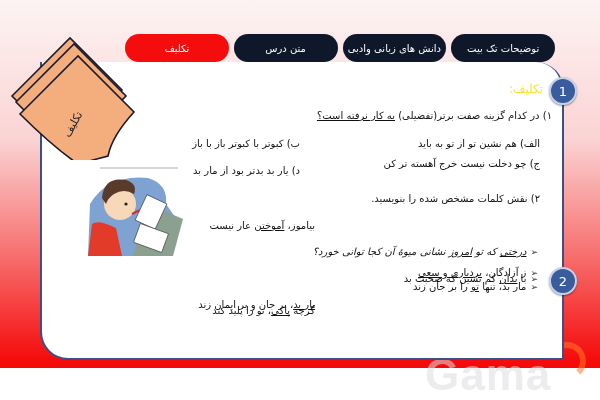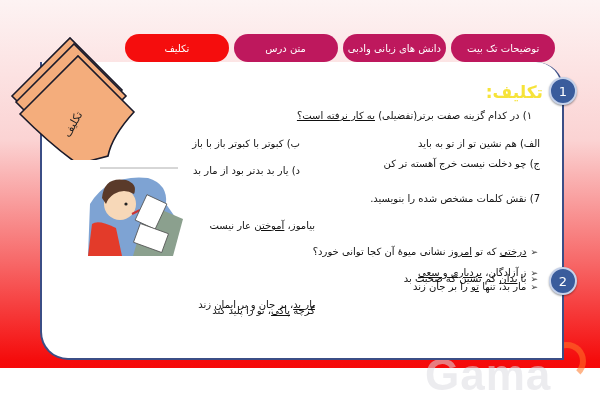--- a/index.html
+++ b/index.html
@@ -3,33 +3,33 @@
 <meta charset="utf-8">
 <style>
   html,body{margin:0;padding:0;}
   body{width:600px;height:400px;overflow:hidden;position:relative;
     font-family:"DejaVu Sans",sans-serif;
     background:linear-gradient(180deg,#fdf3f3 0%,#fbd3d3 35%,#f76a6a 65%,#f50c0c 90%,#f80000 100%);}
   .bottom-strip{position:absolute;left:0;right:0;top:368px;bottom:0;background:#ffffff;}
   .watermark{position:absolute;left:425px;top:350px;font-size:44px;font-weight:bold;color:rgba(220,220,225,0.55);letter-spacing:1px;font-family:"Liberation Sans",sans-serif;}
   .watermark-dot{position:absolute;left:548px;top:342px;width:26px;height:26px;border-radius:50%;border:6px solid rgba(255,120,40,0.55);border-left-color:transparent;border-bottom-color:transparent;}
   .tabs{position:absolute;top:34px;left:125px;width:430px;height:28px;display:flex;gap:5px;direction:rtl;}
-  .tab{flex:1;height:28px;border-radius:15px;background:#be185d;color:#fff;font-size:10px;
+  .tab{flex:1;height:28px;border-radius:15px;background:#0f172a;color:#fff;font-size:10px;
     display:flex;align-items:center;justify-content:center;white-space:nowrap;cursor:pointer;}
   .tab.active{background:#f50d0d;}
   .card{position:absolute;left:40px;top:62px;width:520px;height:296px;background:#fff;
     border:2px solid #3b4e86;border-radius:0 28px 0 28px;border-top:none;}
   .card::before{content:"";position:absolute;left:-2px;right:-2px;top:0;height:2px;background:transparent;}
   .folder{position:absolute;left:6px;top:30px;width:130px;height:130px;}
   .circle{position:absolute;width:24px;height:24px;border-radius:50%;background:#3a5c9c;
     border:2px solid #c6d2ea;color:#fff;font-size:13px;display:flex;align-items:center;justify-content:center;
     box-shadow:0 1px 2px rgba(0,0,0,0.4);}
   .c1{left:549px;top:77px;}
   .c2{left:549px;top:267px;}
-  .heading{position:absolute;right:57px;top:82px;color:#f6e33a;font-size:17px;font-weight:bold;direction:rtl;}
+  .heading{position:absolute;right:57px;top:82px;color:#f6e33a;font-size:12px;font-weight:normal;direction:rtl;}
   .line{position:absolute;direction:rtl;font-size:10px;color:#111;white-space:nowrap;}
   .u{text-decoration:underline;}
   .bullet{color:#333;font-size:9px;margin-left:4px;}
   .illustration{position:absolute;left:88px;top:164px;width:100px;height:92px;}
 </style>
 </head>
 <body>
 
 <div class="bottom-strip"></div>
 <div class="watermark">Gama</div>
@@ -51,39 +51,39 @@
     <path d="M8 78 L66 20 L122 76 Q100 100 96 120 L66 128 Q40 110 8 78 Z" transform="translate(6,6)"></path>
   </g>
   <text x="70" y="96" font-size="11" fill="#222" text-anchor="middle" transform="rotate(-60 70 96)" font-family="DejaVu Sans, sans-serif">تکلیف</text>
 </svg>
 
 <div class="circle c1">1</div>
 <div class="circle c2">2</div>
 
 <div class="heading">تکلیف:</div>
 
-<div class="line" style="right:68px;top:110px;margin-left:43px;">
+<div class="line" style="right:48px;top:110px;margin-left:43px;">
   <span>۱) در کدام گزینه صفت برتر(تفضیلی) </span><span class="u">به کار نرفته است؟</span>
 </div>
 
 <div class="line" style="right:60px;top:138px;">الف) هم نشین تو از تو به باید</div>
 <div class="line" style="right:300px;top:138px;">ب) کبوتر با کبوتر باز با باز</div>
 <div class="line" style="right:60px;top:158px;">ج) چو دخلت نیست خرج آهسته تر کن</div>
 <div class="line" style="right:300px;top:165px;">د) یار بد بدتر بود از مار بد</div>
 
-<div class="line" style="right:60px;top:193px;">7) نقش کلمات مشخص شده را بنویسید.</div>
+<div class="line" style="right:60px;top:193px;">۲) نقش کلمات مشخص شده را بنویسید.</div>
 
 <div class="line" style="right:62px;top:220px;margin-top:47px;">
   <span class="bullet">➢</span><span>ز آزادگان، </span><span class="u">بردباری و سعی</span>
 </div>
 <div class="line" style="right:285px;top:220px;">
   <span>بیاموز، </span><span class="u">آموختن</span><span> عار نیست</span>
 </div>
 
-<div class="line" style="right:62px;top:246px;">
+<div class="line" style="right:62px;top:246px;font-style:italic;">
   <span class="bullet">➢</span><span class="u">درختی</span><span> که تو </span><span class="u">امروز</span><span> نشانی میوهٔ آن کجا توانی خورد؟</span>
 </div>
 
 <div class="line" style="right:62px;top:273px;">
   <span class="bullet">➢</span><span>با </span><span class="u">بدان</span><span> کم نشین که صحبت بد</span>
 </div>
 <div class="line" style="right:285px;top:273px;margin-top:32px;">
   <span>گرچه </span><span class="u">پاکی</span><span>، تو را پلید کند</span>
 </div>
 

